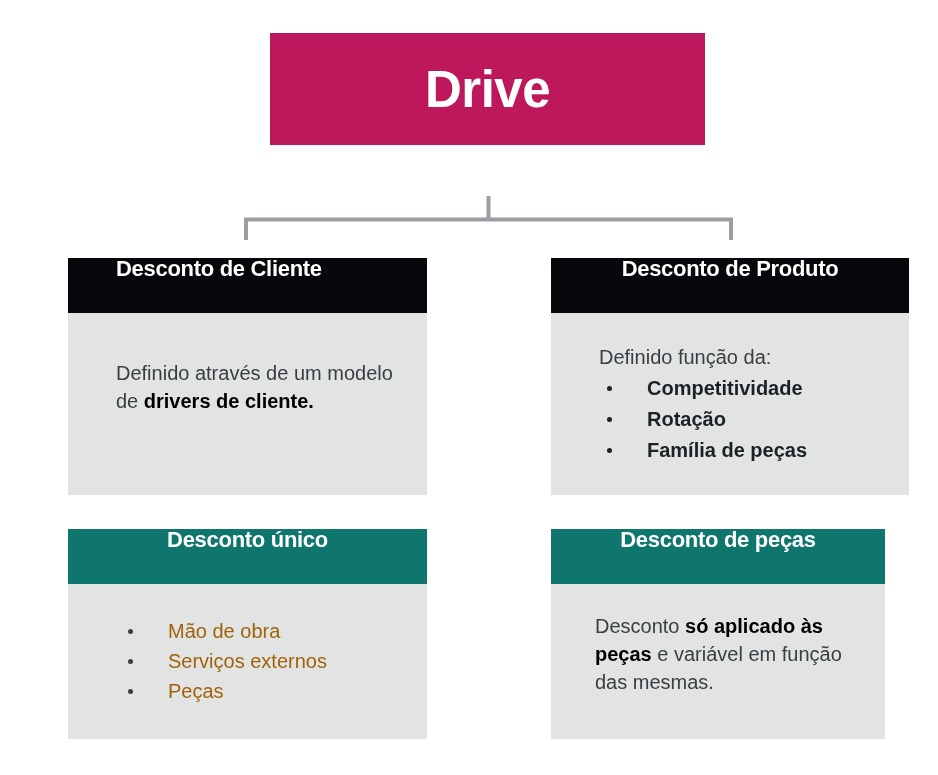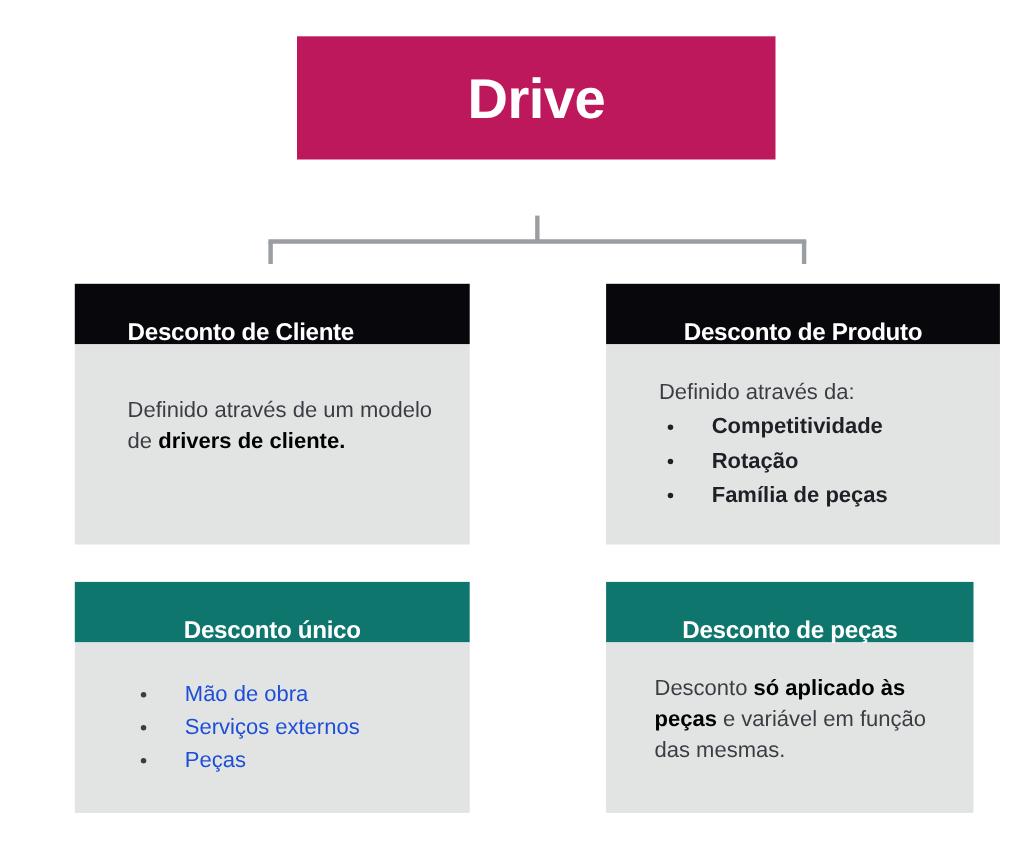--- a/index.html
+++ b/index.html
@@ -51,21 +51,21 @@
     pointer-events: none;
   }
 
   
   .card {
     position: absolute;
   }
   .card-header {
     height: 55px;
     display: flex;
-    align-items: flex-end;
+    align-items: flex-start;
     box-sizing: border-box;
   }
   .card-header.dark {
     background: #07070c;
   }
   .card-header.gray {
     background: #0f766e;
   }
   .card-header.align-left {
     justify-content: flex-start;
@@ -125,21 +125,21 @@
   ul.bullets {
     list-style: none;
     margin: 0;
     padding: 0;
   }
   ul.bullets li {
     position: relative;
     padding-left: 52px;
     font-size: 20px;
     line-height: 30px;
-    color: #1d4ed8;
+    color: #a16207;
   }
   ul.bullets li::before {
     content: "";
     position: absolute;
     left: 12px;
     top: 13px;
     width: 5px;
     height: 5px;
     border-radius: 50%;
     background: #3a3d42;
@@ -185,21 +185,21 @@
     <div class="card-body">
       <div class="body-text"><span>Definido através de um modelo de </span><b>drivers de cliente.</b></div>
     </div>
   </div>
 
   <div class="card card2" style="left:551px; top:258px; width:358px;border-radius:16px;">
     <div class="card-header dark align-center">
       <span class="card-title">Desconto de Produto</span>
     </div>
     <div class="card-body">
-      <div class="lead-line">Definido através da:</div>
+      <div class="lead-line">Definido função da:</div>
       <ul class="bullets bold">
         <li>Competitividade</li>
         <li>Rotação</li>
         <li>Família de peças</li>
       </ul>
     </div>
   </div>
 
   <div class="card card3" style="left:68px; top:529px; width:359px;">
     <div class="card-header gray align-center">

